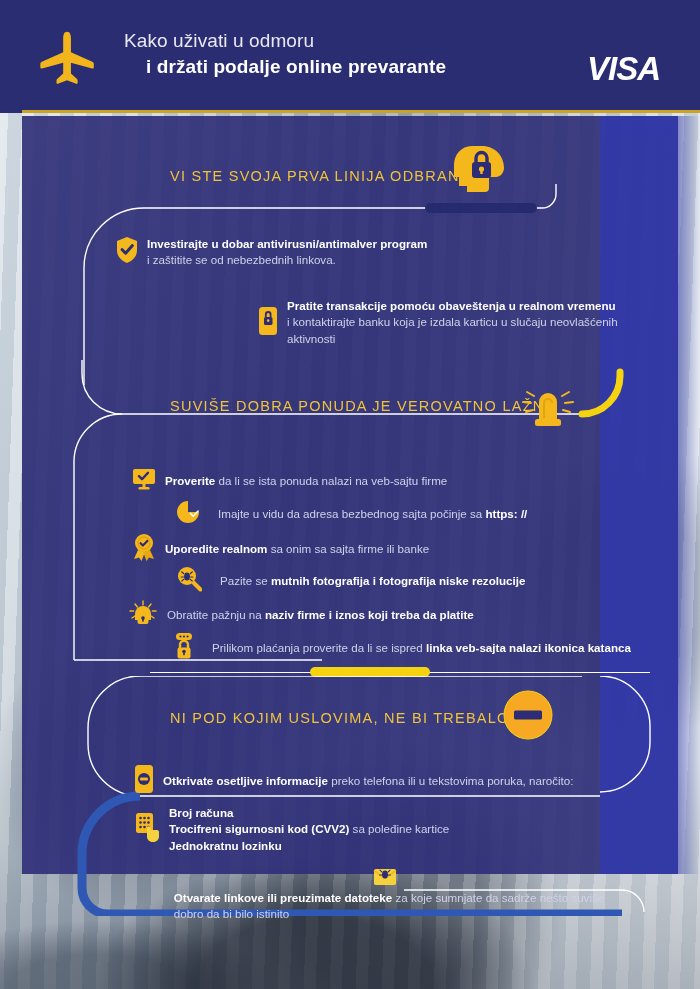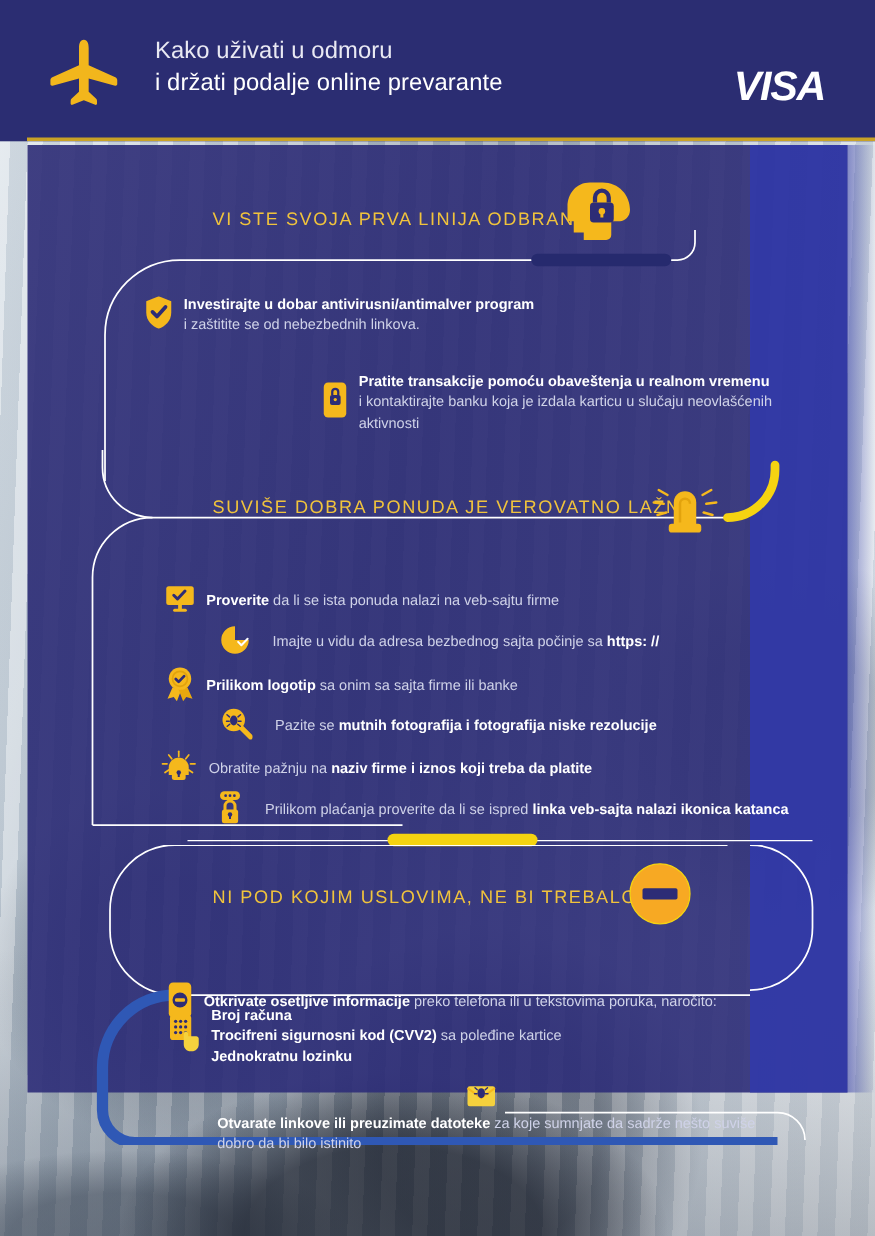--- a/index.html
+++ b/index.html
@@ -29,21 +29,21 @@
       linear-gradient(180deg,rgba(120,132,146,0) 0%,rgba(70,80,95,.35) 100%);
   }
 
   
   .header{position:absolute;left:0;top:0;width:700px;height:113px;background:#2b2d72;overflow:hidden;}
   .header:after{content:"";position:absolute;left:0;bottom:0;width:100%;height:3px;
     background:linear-gradient(90deg,#2b2d72 0 22px,#c9a227 22px 100%);}
   .plane{position:absolute;left:38px;top:26px;width:62px;height:62px;}
   .hdr-title{position:absolute;left:124px;top:29px;color:#ffffff;line-height:1.25;}
   .hdr-l1{font-size:19px;font-weight:400;letter-spacing:.1px;color:#e9e9f3;}
-  .hdr-l2{font-size:19px;font-weight:400;letter-spacing:.1px;color:#ffffff;margin-top:2px;}
+  .hdr-l2{font-size:19px;font-weight:700;letter-spacing:.1px;color:#ffffff;margin-top:2px;margin-left:22px;}
   .visa{position:absolute;right:40px;top:50px;color:#fff;font-style:italic;font-weight:700;
     font-size:33px;letter-spacing:-1px;font-family:"Liberation Sans",sans-serif;}
 
   
   .panel{position:absolute;left:22px;top:116px;width:656px;height:758px;
     background:linear-gradient(180deg,rgba(45,44,118,.90) 0%,rgba(42,42,116,.90) 55%,rgba(45,45,120,.90) 100%);}
   .panel-right{position:absolute;left:600px;top:116px;width:78px;height:758px;
     background:rgba(50,58,168,.90);}
   .panel-edge{position:absolute;left:678px;top:116px;width:22px;height:758px;
     background:linear-gradient(90deg,rgba(55,64,170,.55),rgba(55,64,170,0));}
@@ -188,21 +188,21 @@
     <span class="ico">
       <svg width="24" height="28" viewBox="0 0 24 28">
         <path d="M6 17l-4 9 5-1.5 2.5 3.5L13 19z" fill="#f5b81c"></path>
         <path d="M18 17l4 9-5-1.5-2.5 3.5L11 19z" fill="#e8a80e"></path>
         <circle cx="12" cy="10" r="9" fill="#f5b81c"></circle>
         <circle cx="12" cy="10" r="6" fill="none" stroke="#e2a30d" stroke-width="1.4"></circle>
         <path d="M8.6 10.2l2.3 2.3 4.4-4.6" fill="none" stroke="#2d2c76" stroke-width="2.2" stroke-linecap="round" stroke-linejoin="round"></path>
       </svg>
     </span>
     <span class="txt">
-      <b>Prilikom logotip</b><span class="dim"> sa onim sa sajta firme ili banke</span>
+      <b>Uporedite realnom</b><span class="dim"> sa onim sa sajta firme ili banke</span>
     </span>
   </div>
 
   <div class="row" style="left:176px;top:566px;width:460px;">
     <span class="ico" style="margin-right:18px;">
       <svg width="26" height="26" viewBox="0 0 26 26">
         <circle cx="11" cy="10" r="9" fill="#f5b81c"></circle>
         <path d="M17.4 16.5l7 7" stroke="#f5b81c" stroke-width="4" stroke-linecap="round"></path>
         <ellipse cx="11" cy="10.4" rx="3" ry="4" fill="#2d2c76"></ellipse>
         <g stroke="#2d2c76" stroke-width="1.2" stroke-linecap="round">
@@ -276,21 +276,21 @@
 
   <div class="sec-title" style="left:170px;top:710px;">NI POD KOJIM USLOVIMA, NE BI TREBALO DA:</div>
   <div style="position:absolute;left:503px;top:690px;">
     <svg width="50" height="50" viewBox="0 0 50 50">
       <circle cx="25" cy="25" r="24" fill="#f7a923"></circle>
       <circle cx="25" cy="25" r="24" fill="none" stroke="#f5d311" stroke-width="1"></circle>
       <rect x="11" y="20.5" width="28" height="9" rx="1.5" fill="#2d2c76"></rect>
     </svg>
   </div>
 
-  <div class="row" style="left:134px;top:764px;width:500px;margin-top:21px;">
+  <div class="row" style="left:134px;top:764px;width:500px;">
     <span class="ico">
       <svg width="20" height="30" viewBox="0 0 20 30">
         <rect x="1" y="1" width="18" height="28" rx="3.5" fill="#f5b81c"></rect>
         <circle cx="10" cy="15" r="6" fill="#2d2c76"></circle>
         <rect x="6" y="13.6" width="8" height="2.8" rx="1" fill="#f5b81c"></rect>
       </svg>
     </span>
     <span class="txt">
       <b>Otkrivate osetljive informacije</b><span class="dim"> preko telefona ili u tekstovima poruka, naročito:</span>
     </span>

